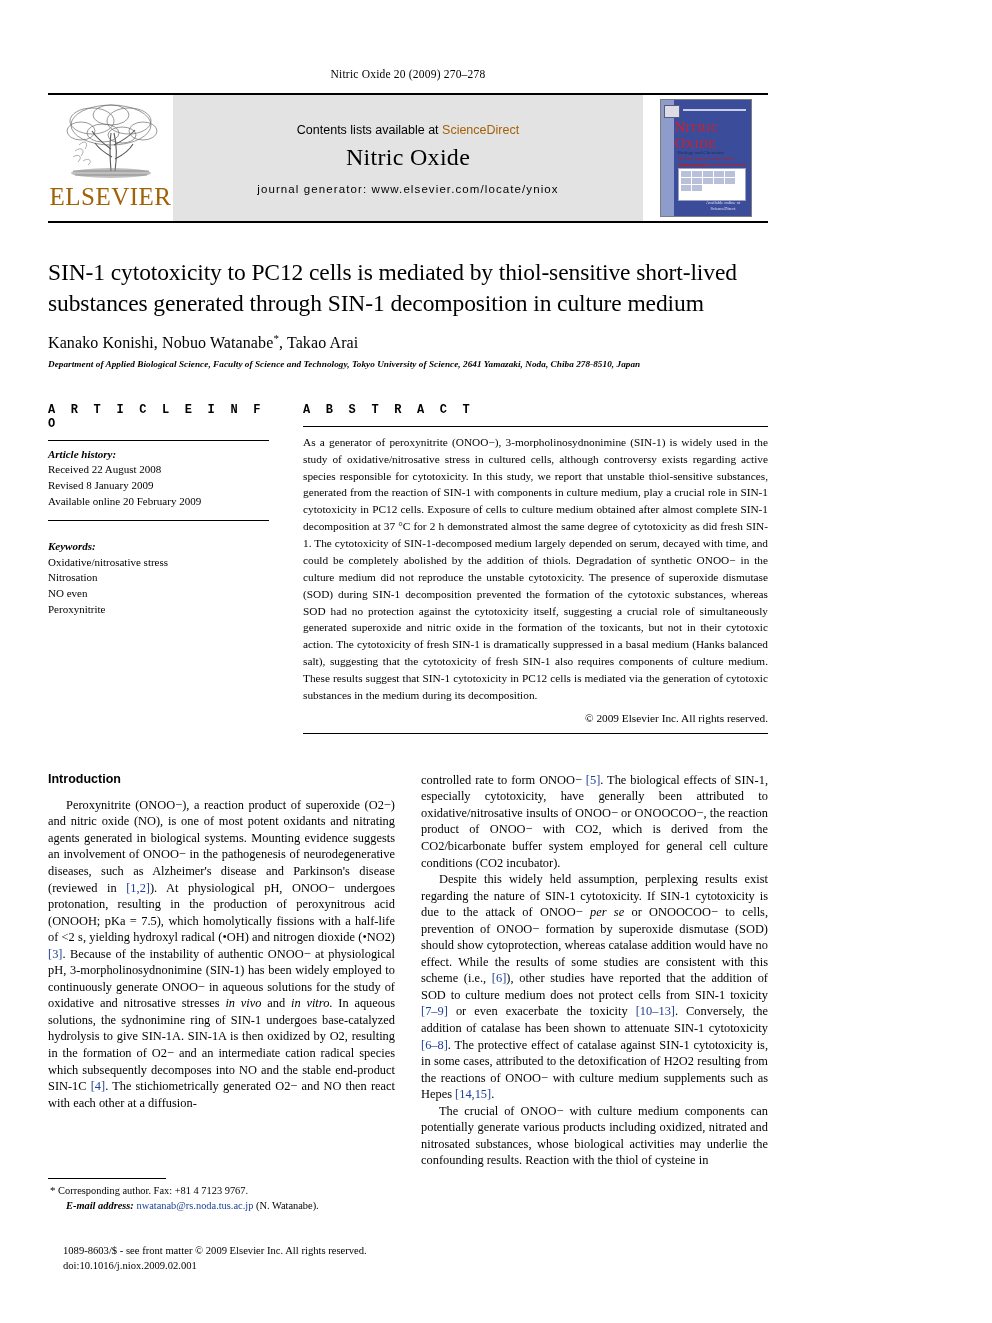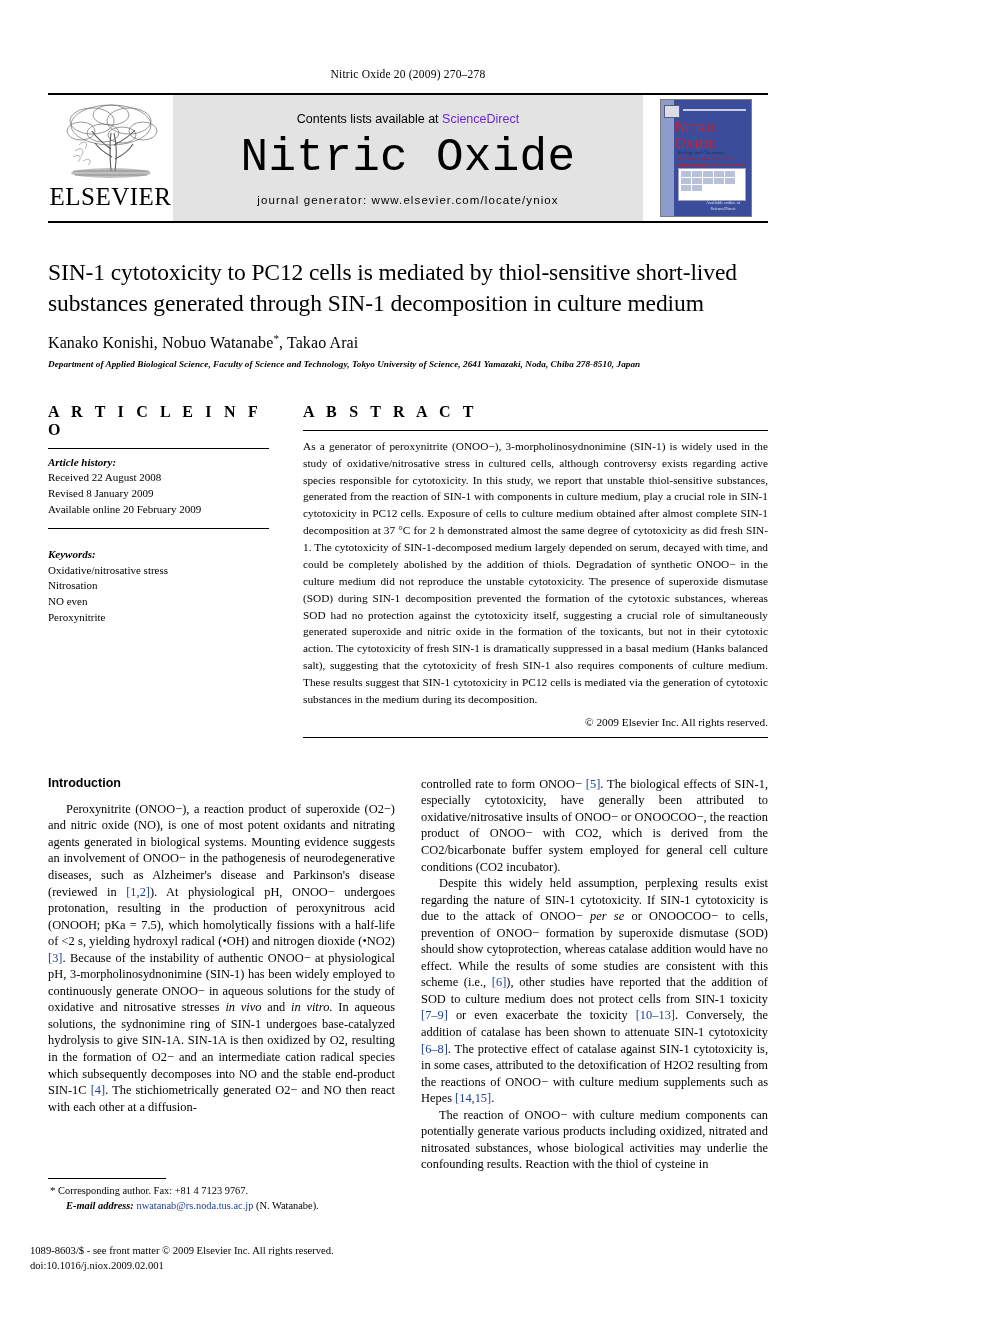--- a/index.html
+++ b/index.html
@@ -46,45 +46,45 @@
     display: flex;
     flex-direction: column;
     align-items: center;
     justify-content: flex-start;
     padding-top: 4px;
     background: #fff;
   }
   .tree-wrap { width: 104px; height: 84px; }
   .elsevier-word {
     font-family: "Liberation Serif", serif;
-    color: #000000;
+    color: #a16207;
     font-size: 25px;
     letter-spacing: .5px;
     line-height: 1;
     margin-top: 1px;
   }
   .mh-center {
     flex: 1 1 auto;
     background: #e3e3e3;
     display: flex;
     flex-direction: column;
     align-items: center;
     justify-content: center;
     padding: 6px 0 4px 0;
   }
   .contents-line {
     font-family: "Liberation Sans", sans-serif;
     font-size: 12.5px;
     color: #000;
     margin-bottom: 8px;
   }
-  .contents-line .sd { color: #6d28d9; }
+  .contents-line .sd { color: #a16207; }
   .journal-name {
-    font-family: Liberation Mono, monospace;
-    font-size: 46px;
+    font-family: Liberation Serif, serif;
+    font-size: 24px;
     letter-spacing: .3px;
     line-height: 1.05;
     margin-bottom: 12px;
   }
   .homepage {
     font-family: "Liberation Sans", sans-serif;
     font-size: 11.5px;
     letter-spacing: 1.1px;
   }
   .mh-cover {
@@ -176,23 +176,23 @@
   .col-info {
     width: 243px;
     flex: 0 0 243px;
     padding-right: 22px;
   }
   .col-abs {
     flex: 1 1 auto;
     padding-left: 12px;
   }
   .sec-head {
-    font-family: Liberation Serif, serif;
+    font-family: Liberation Mono, monospace;
     font-weight: bold;
-    font-size: 16px;
+    font-size: 12px;
     letter-spacing: 4.2px;
     margin-bottom: 9px;
   }
   .rule-thin { border-top: 1.1px solid #000; }
   .info-group { padding-top: 6px; font-size: 11px; line-height: 1.42; }
   .info-group .lbl { font-style: italic; font-weight: bold; }
   .info-group.kw { margin-top: 12px; padding-top: 6px; }
   .info-spacer { height: 11px; }
   .abstract-body {
     padding-top: 7px;
@@ -247,21 +247,21 @@
     margin-bottom: 4px;
   }
   .fn-line { padding-left: 10px; text-indent: -8px; }
   .fn-line .star { font-size: 11px; }
   .fn-email { padding-left: 18px; }
   .fn-email .lbl { font-style: italic; font-weight: bold; }
   .fn-email a, .fn-email .mail { color: #1c3f94; text-decoration: none; }
 
   .footer {
     position: absolute;
-    left: 30px;
+    left: 63px;
     top: 1243px;
     font-size: 10.6px;
     line-height: 1.45;
   }
 </style>
 </head>
 <body>
 
 <div class="page">
 
@@ -388,21 +388,21 @@
   <div class="body-cols">
 
     <div class="bcol">
       <h2 class="body-head">Introduction</h2>
       <p><span>Peroxynitrite (ONOO−), a reaction product of superoxide (O2−) and nitric oxide (NO), is one of most potent oxidants and nitrating agents generated in biological systems. Mounting evidence suggests an involvement of ONOO− in the pathogenesis of neurodegenerative diseases, such as Alzheimer's disease and Parkinson's disease (reviewed in </span><span class="ref">[1,2]</span><span>). At physiological pH, ONOO− undergoes protonation, resulting in the production of peroxynitrous acid (ONOOH; pKa = 7.5), which homolytically fissions with a half-life of &lt;2 s, yielding hydroxyl radical (•OH) and nitrogen dioxide (•NO2) </span><span class="ref">[3]</span><span>. Because of the instability of authentic ONOO− at physiological pH, 3-morpholinosydnonimine (SIN-1) has been widely employed to continuously generate ONOO− in aqueous solutions for the study of oxidative and nitrosative stresses </span><i>in vivo</i><span> and </span><i>in vitro</i><span>. In aqueous solutions, the sydnonimine ring of SIN-1 undergoes base-catalyzed hydrolysis to give SIN-1A. SIN-1A is then oxidized by O2, resulting in the formation of O2− and an intermediate cation radical species which subsequently decomposes into NO and the stable end-product SIN-1C </span><span class="ref">[4]</span><span>. The stichiometrically generated O2− and NO then react with each other at a diffusion-</span></p>
     </div>
 
     <div class="bcol">
       <p class="cont"><span>controlled rate to form ONOO− </span><span class="ref">[5]</span><span>. The biological effects of SIN-1, especially cytotoxicity, have generally been attributed to oxidative/nitrosative insults of ONOO− or ONOOCOO−, the reaction product of ONOO− with CO2, which is derived from the CO2/bicarbonate buffer system employed for general cell culture conditions (CO2 incubator).</span></p>
       <p><span>Despite this widely held assumption, perplexing results exist regarding the nature of SIN-1 cytotoxicity. If SIN-1 cytotoxicity is due to the attack of ONOO− </span><i>per se</i><span> or ONOOCOO− to cells, prevention of ONOO− formation by superoxide dismutase (SOD) should show cytoprotection, whereas catalase addition would have no effect. While the results of some studies are consistent with this scheme (i.e., </span><span class="ref">[6]</span><span>), other studies have reported that the addition of SOD to culture medium does not protect cells from SIN-1 toxicity </span><span class="ref">[7–9]</span><span> or even exacerbate the toxicity </span><span class="ref">[10–13]</span><span>. Conversely, the addition of catalase has been shown to attenuate SIN-1 cytotoxicity </span><span class="ref">[6–8]</span><span>. The protective effect of catalase against SIN-1 cytotoxicity is, in some cases, attributed to the detoxification of H2O2 resulting from the reactions of ONOO− with culture medium supplements such as Hepes </span><span class="ref">[14,15]</span><span>.</span></p>
-      <p><span>The reaction of ONOO− with culture medium components can potentially generate various products including oxidized, nitrated and nitrosated substances, whose biological activities may underlie the confounding results. Reaction with the thiol of cysteine in</span></p>
+      <p><span>The crucial of ONOO− with culture medium components can potentially generate various products including oxidized, nitrated and nitrosated substances, whose biological activities may underlie the confounding results. Reaction with the thiol of cysteine in</span></p>
     </div>
   </div>
 
   <div class="footnote-area">
     <div class="fn-rule"></div>
     <div class="fn-line"><span class="star">*</span><span> Corresponding author. Fax: +81 4 7123 9767.</span></div>
     <div class="fn-email"><span class="lbl">E-mail address:</span> <span class="mail">nwatanab@rs.noda.tus.ac.jp</span><span> (N. Watanabe).</span></div>
   </div>
 
   <div class="footer">

